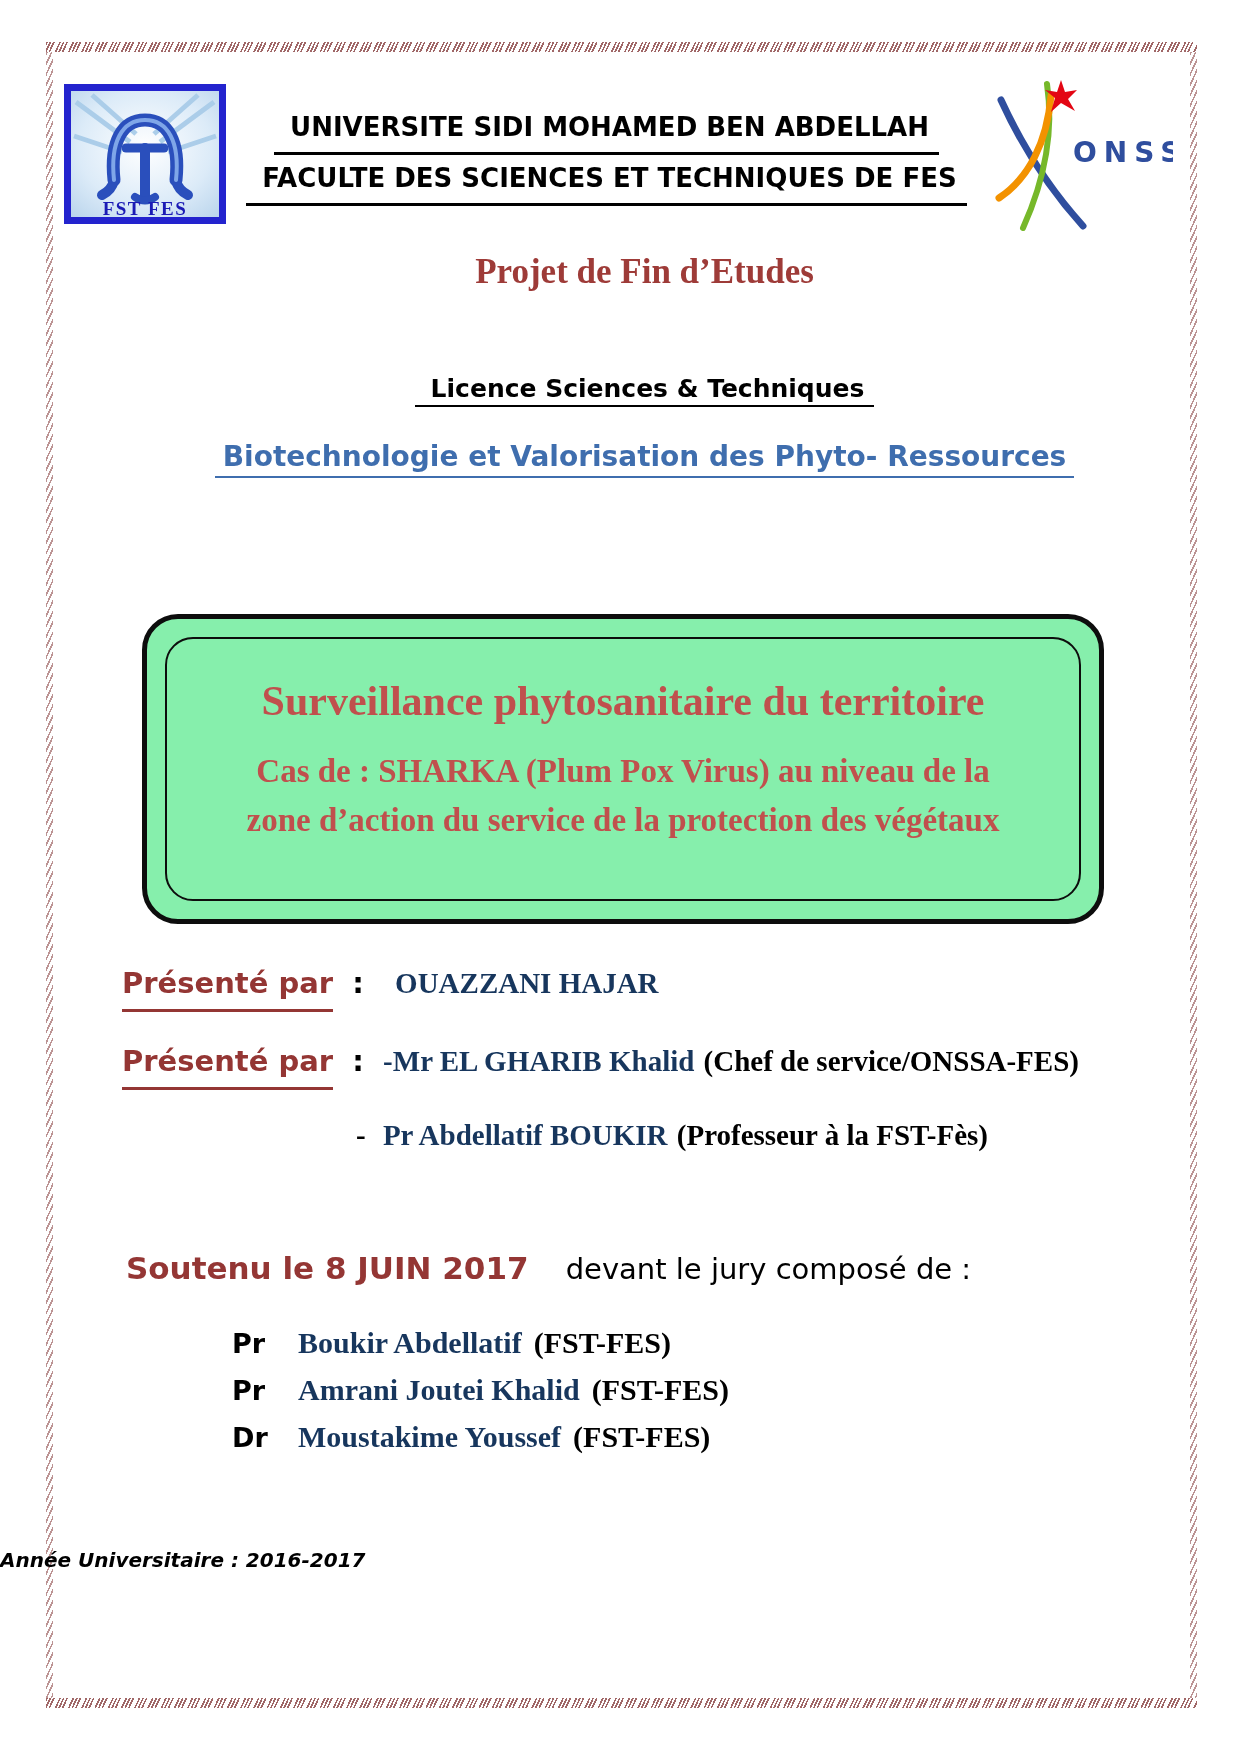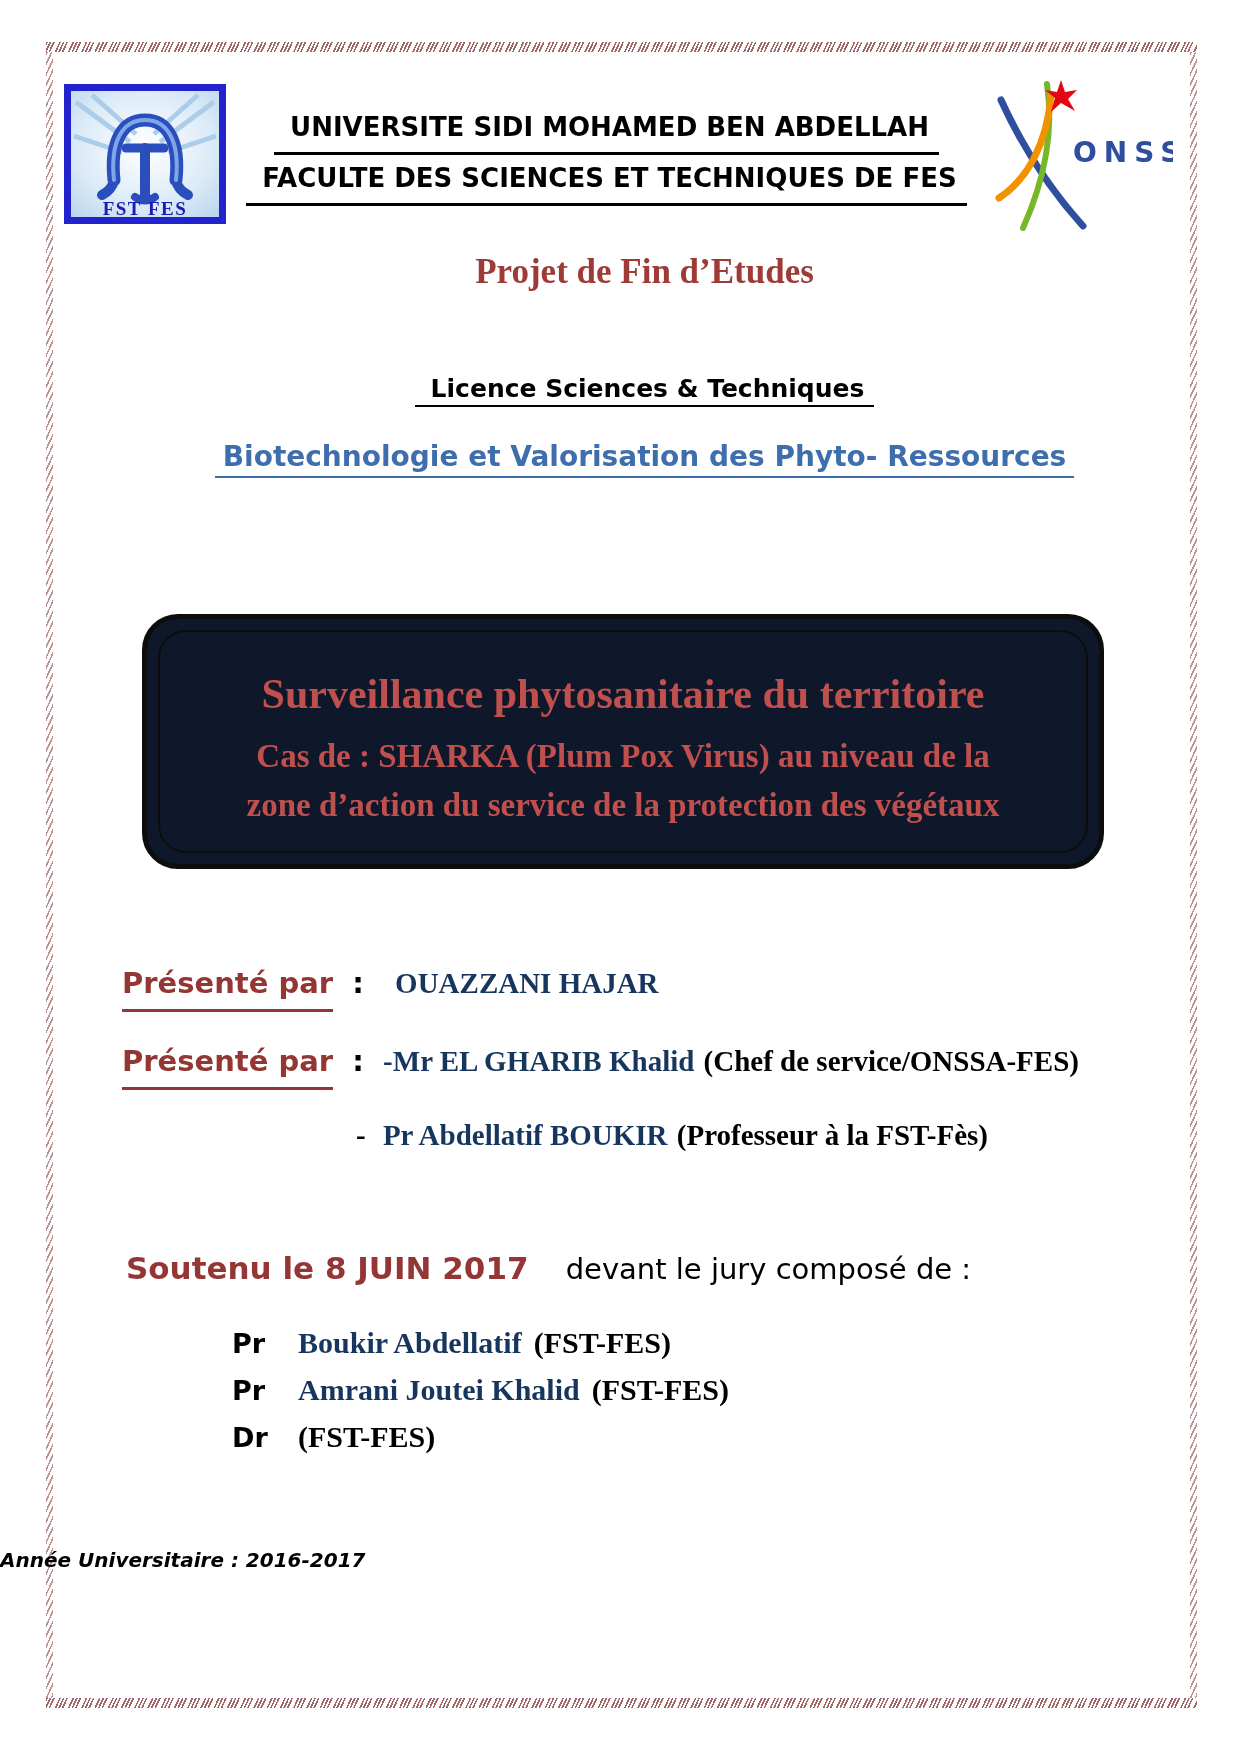--- a/index.html
+++ b/index.html
@@ -56,34 +56,34 @@
   
   .center-line{position:absolute;left:0;width:100%;text-align:center;white-space:nowrap;padding-left:48px;}
   .projet-title{top:252px;font-family:"Liberation Serif","DejaVu Serif",serif;font-weight:bold;font-size:35px;color:var(--projet-red);}
   .degree-title{top:374px;font-size:25px;font-weight:bold;color:#000;}
   .degree-title .u-black{border-bottom-width:2.5px;text-align:center;}
   .program-title{top:440px;font-size:28px;font-weight:bold;color:var(--biotech-blue);}
   .u-blue{display:inline-block;border-bottom:2.5px solid var(--biotech-blue);padding:0 8px 3px 8px;}
 
   
   .title-box{
-    position:absolute;top:614px;left:142px;width:962px;height:255px;
-    border:5px solid #0d0d0d;border-radius:36px;padding:11px;
-    background:#0f172a;
+    position:absolute;top:614px;left:142px;width:962px;height:310px;
+    border:5px solid #0d0d0d;border-radius:36px;padding:18px;
+    background:#86efac;
   }
   .title-box-inner{
     width:100%;height:100%;
     border:2px solid #0d0d0d;border-radius:28px;
     text-align:center;
     font-family:"Liberation Serif","DejaVu Serif",serif;font-weight:bold;
     color:var(--title-red);
     padding-top:38px;
   }
   .box-main-title{font-size:42px;line-height:48px;}
-  .box-subtitle{font-size:33px;line-height:49px;margin-top:14px;}
+  .box-subtitle{font-size:33px;line-height:49px;margin-top:22px;}
 
   
   .credit-line{position:absolute;white-space:nowrap;font-size:29px;}
   .label-maroon{
     color:var(--accent-maroon);font-weight:bold;
     border-bottom:3px solid var(--accent-maroon);
     padding-bottom:9px;margin-right:10px;
   }
   .colon{color:#000;font-weight:bold;margin-right:22px;}
   .serif-navy{font-family:"Liberation Serif","DejaVu Serif",serif;font-weight:bold;color:var(--accent-navy);font-size:29px;}
@@ -219,17 +219,18 @@
     <span class="serif-navy jury-name">Boukir Abdellatif</span>
     <span class="serif-black">(FST-FES)</span>
   </div>
   <div class="jury-row">
     <span class="jury-title">Pr</span>
     <span class="serif-navy jury-name">Amrani Joutei Khalid</span>
     <span class="serif-black"> (FST-FES)</span>
   </div>
   <div class="jury-row">
     <span class="jury-title">Dr</span>
+    <span class="serif-navy jury-name">Moustakime Youssef</span>
     <span class="serif-black">(FST-FES)</span>
   </div>
 </div>
 
 <div class="academic-year">Année Universitaire : 2016-2017</div>
 
 </body></html>

